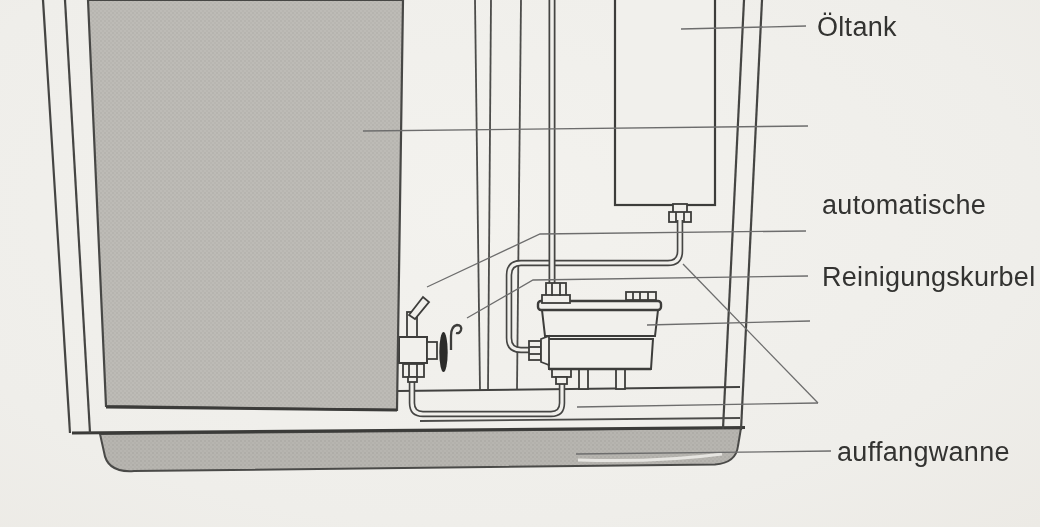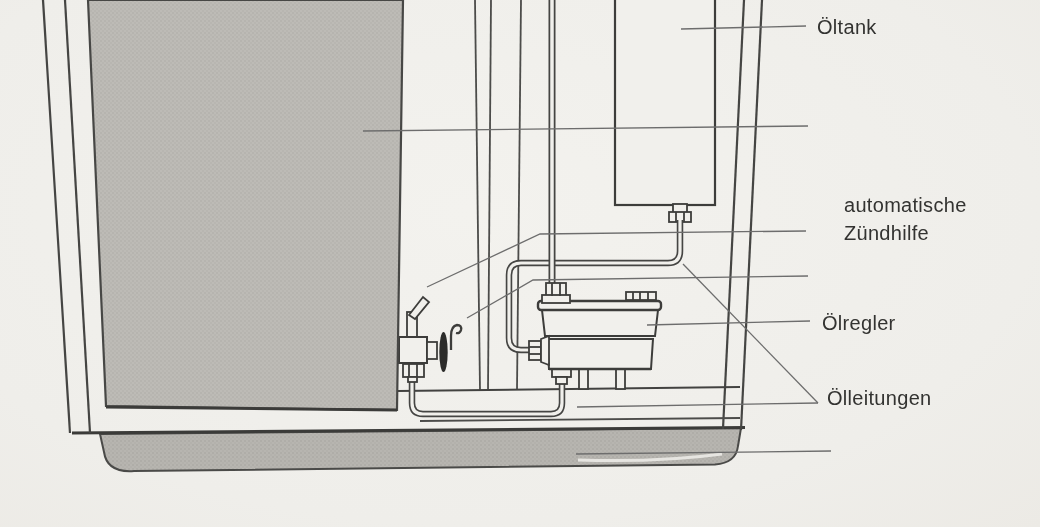--- a/index.html
+++ b/index.html
@@ -8,21 +8,21 @@
     width:1040px;height:527px;
     background:#f1f0ec;
     background-image:radial-gradient(ellipse at 45% 40%, #f3f2ee 0%, #efeeea 70%, #eceae5 100%);
     overflow:hidden;
     font-family:"Liberation Sans", sans-serif;
   }
   svg.art{position:absolute;left:0;top:0;}
   .lbl{
     position:absolute;
     color:#333331;
-    font-size:20px;
+    font-size:27px;
     line-height:28px;
     letter-spacing:0.3px;
     white-space:nowrap;
     -webkit-font-smoothing:antialiased;
   }
 </style>
 </head>
 <body>
 
 <div class="stage">
@@ -144,26 +144,25 @@
       <line x1="647" y1="325" x2="810" y2="321"></line>
       <path d="M 683 264 L 818 403"></path>
       <path d="M 577 407 L 818 403"></path>
       <line x1="576" y1="454" x2="831" y2="451"></line>
     </g>
   </svg>
 
   <div class="lbl" style="left:817px;top:13px">Öltank</div>
 
 
-  <div class="lbl" style="left:844px;top:191px">
+  <div class="lbl" style="left:822px;top:191px">
     <div>automatische</div>
-    <div>Zündhilfe</div>
   </div>
 
+  <div class="lbl" style="left:822px;top:263px">Reinigungskurbel</div>
 
-  <div class="lbl" style="left:822px;top:309px">Ölregler</div>
 
-  <div class="lbl" style="left:827px;top:384px">Ölleitungen</div>
 
   <div class="lbl" style="left:837px;top:438px">
+    <div>auffangwanne</div>
   </div>
 
 </div>
 
 </body></html>

